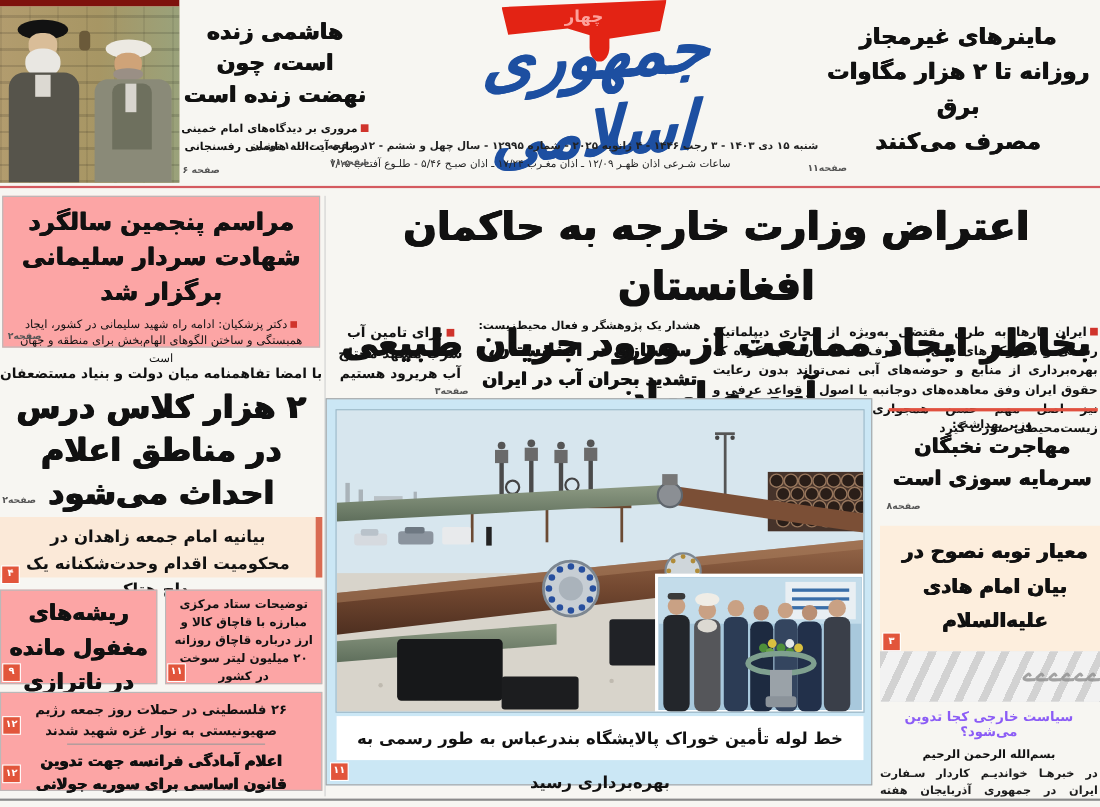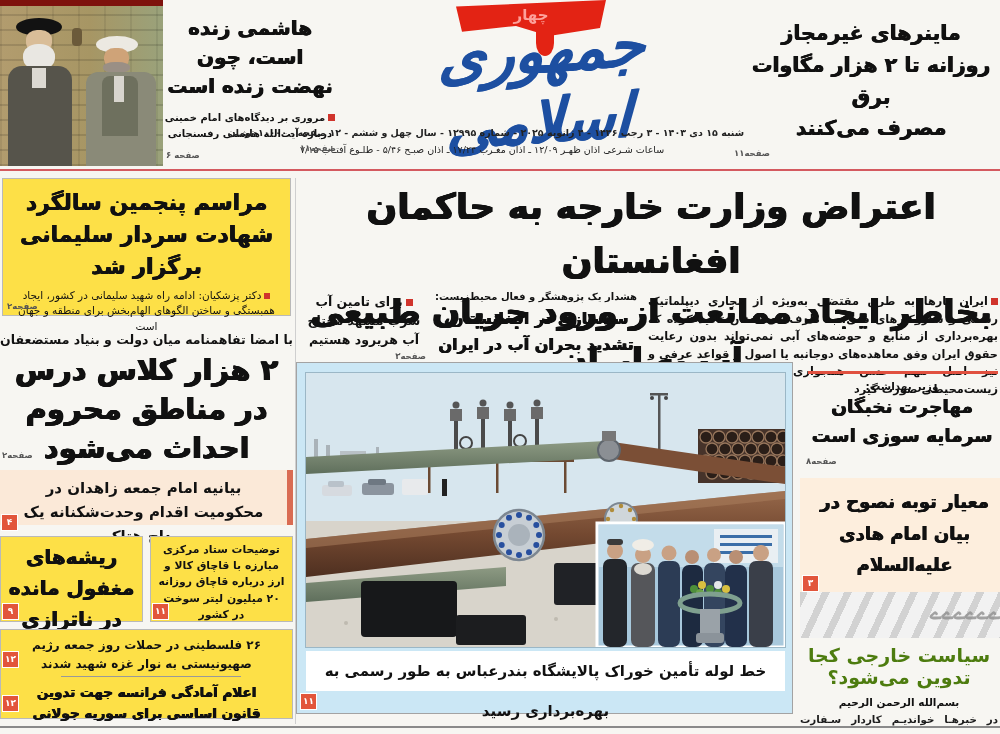--- a/index.html
+++ b/index.html
@@ -5,21 +5,21 @@
   *{margin:0;padding:0;box-sizing:border-box}
   html,body{width:1000px;height:734px}
   body{position:relative;background:#f7f6f2;font-family:"DejaVu Sans",sans-serif;direction:rtl;overflow:hidden;color:#111}
   .ab{position:absolute}
   .ctr{text-align:center}
   .bold{font-weight:bold}
   .badge{position:absolute;width:15px;height:15px;background:#e2553b;color:#fff;font-size:9px;line-height:15px;text-align:center;font-weight:bold;box-shadow:0 0 0 1px #fff}
   .pageref{font-size:8.5px;color:#555;font-weight:bold}
   .kicker{font-size:11px;font-weight:bold}
   .redline{background:#d45a60}
-  .box{border:1px solid #b9b9b9;background:#fde047}
+  .box{border:1px solid #b9b9b9;background:#fca5a5}
   .thick{text-shadow:.6px 0 currentColor,-.3px 0 currentColor}
   .vthick{text-shadow:.9px 0 currentColor,-.5px 0 currentColor,0 .4px currentColor}
   .peach{background:#fbe9d8}
 </style>
 </head>
 <body>
 
 <div class="ab" style="left:0;top:0;width:163px;height:166px">
   <div class="ab" style="left:0;top:0;width:163px;height:6px;background:#7e120d"></div>
   <div class="ab" style="left:0;top:6px;width:163px;height:160px;overflow:hidden;background:#b5a071;background-image:repeating-linear-gradient(0deg,rgba(0,0,0,.12) 0 2px,rgba(0,0,0,0) 2px 15px),repeating-linear-gradient(90deg,rgba(0,0,0,.07) 0 2px,rgba(0,0,0,0) 2px 26px),linear-gradient(90deg,#b29c6e 0%,#a79664 55%,#9aa27b 100%)">
@@ -106,21 +106,21 @@
   <div class="ctr" style="font-size:10.5px;font-weight:normal;line-height:1.5;margin:5px 10px 0">
     <span style="display:inline-block;width:6px;height:6px;background:#d0342c;margin-left:3px"></span><span>دکتر پزشکیان: ادامه راه شهید سلیمانی در کشور، ایجاد همبستگی و ساختن الگوهای الهام‌بخش برای منطقه و جهان است</span>
   </div>
   <div class="ab pageref" style="left:4px;bottom:4px">صفحه۲</div>
 </div>
 
 <div class="ab" style="left:0;top:332px;width:293px;height:132px">
   <div class="ctr kicker" style="font-size:12.5px">با امضا تفاهمنامه میان دولت و بنیاد مستضعفان</div>
   <div class="ctr bold vthick" style="font-size:29px;line-height:1.35;margin-top:4px">
     <span style="display:block">۲ هزار کلاس درس</span>
-    <span style="display:block">در مناطق محروم</span>
+    <span style="display:block">در مناطق اعلام</span>
     <span style="display:block">احداث می‌شود</span>
   </div>
   <div class="ab pageref" style="left:2px;top:118px">صفحه۲</div>
 </div>
 
 <div class="ab peach" style="left:0;top:470px;width:293px;height:55px">
   <div class="ab" style="right:0;top:0;width:6px;height:55px;background:#d96b52"></div>
   <div class="ctr bold" style="font-size:15px;line-height:1.6;padding:6px 16px 0 10px">بیانیه امام جمعه زاهدان در محکومیت اقدام وحدت‌شکنانه یک مداح هتاک</div>
   <div class="badge" style="left:2px;bottom:-5px">۴</div>
 </div>
@@ -349,16 +349,16 @@
   <div class="ctr bold thick" style="font-size:18px;line-height:1.75;padding:8px 14px 0 8px">معیار توبه نصوح در بیان امام هادی علیه‌السلام</div>
   <div class="badge" style="left:3px;bottom:3px">۳</div>
 </div>
 
 <div class="ab" style="left:800px;top:592px;width:200px;height:46px;background:#ececec;overflow:hidden">
   <div class="ab" style="left:0;top:0;width:200px;height:46px;background:repeating-linear-gradient(115deg,#d2d2d2 0 7px,#f2f2f2 7px 20px)"></div>
   <div class="ab" style="left:0;top:8px;width:200px;height:30px;color:#8f8f8f;font-size:20px;letter-spacing:10px;white-space:nowrap;font-weight:bold;opacity:.8">ےےےےےے</div>
 </div>
 
 <div class="ab" style="left:800px;top:644px;width:198px;height:82px;overflow:hidden">
-  <div class="ctr bold" style="color:#4d7c0f;font-size:19px">سیاست خارجی کجا تدوین می‌شود؟</div>
+  <div class="ctr bold" style="color:#8b5cf6;font-size:12px">سیاست خارجی کجا تدوین می‌شود؟</div>
   <div class="ctr bold" style="font-size:10.5px;margin-top:8px">بسم‌الله الرحمن الرحیم</div>
   <div style="font-size:10.3px;line-height:1.58;text-align:justify;margin-top:3px;font-weight:bold;color:#1c1c1c">در خبرهـا خواندیـم کاردار سـفارت ایران در جمهوری آذربایجان هفته گذشته به وزارتخارجه این کشـور احضار شد تا مراتب اعتراض باکو به دولـت جمهوری اسـلامی ایـران از طریق کاردار منتقل شود. درباره علت اعتراض فقط به توهینی</div>
 </div>
 
 </body></html>

